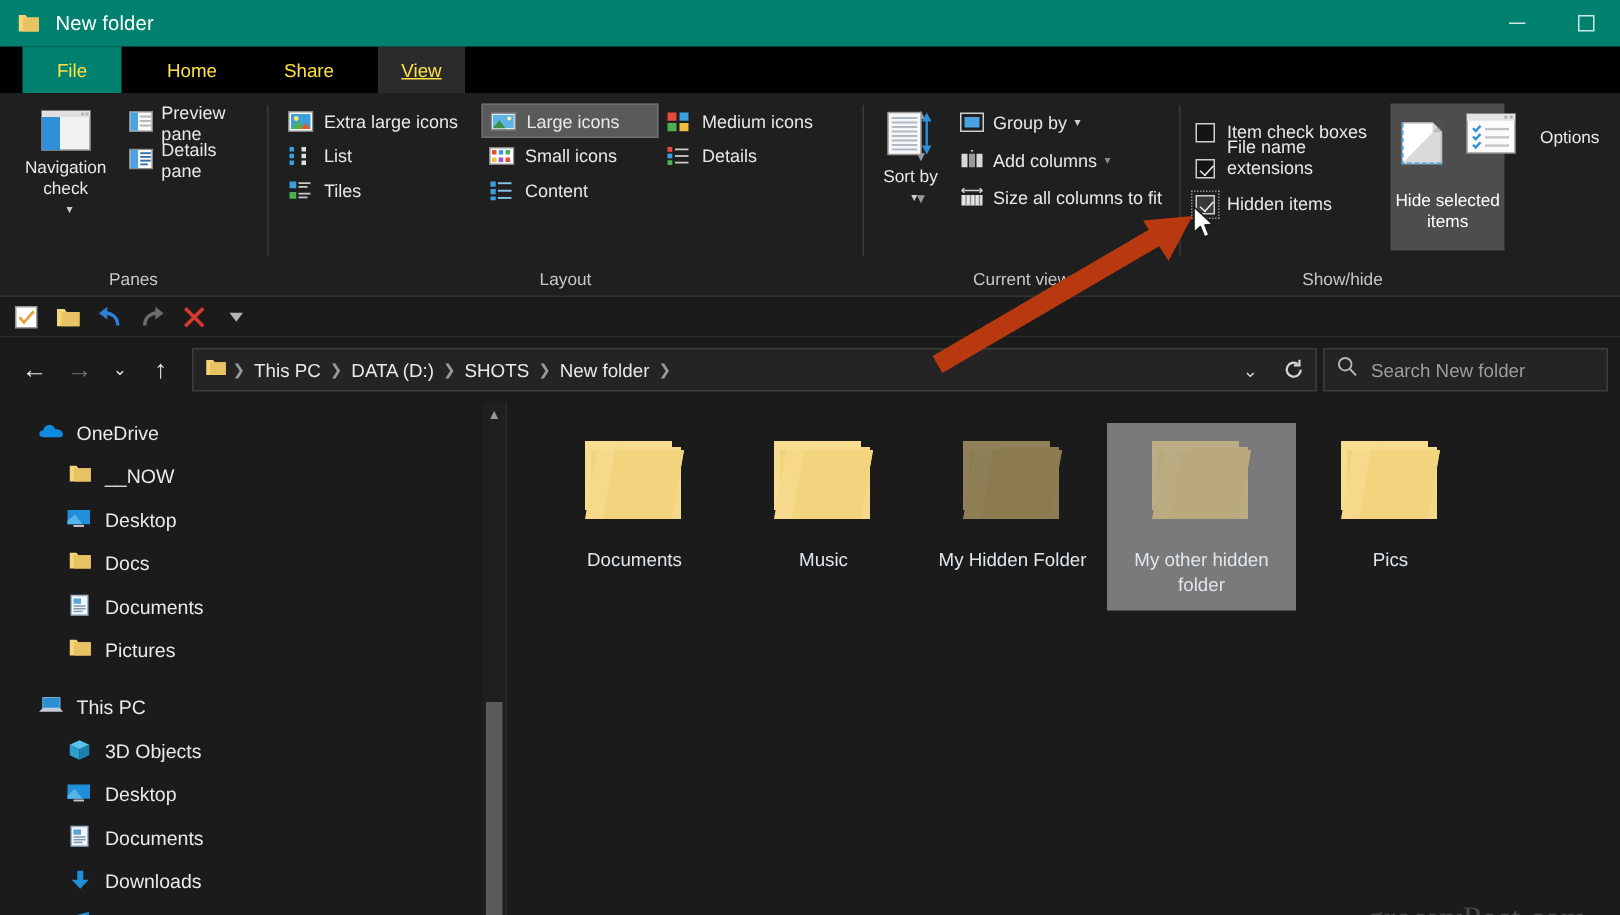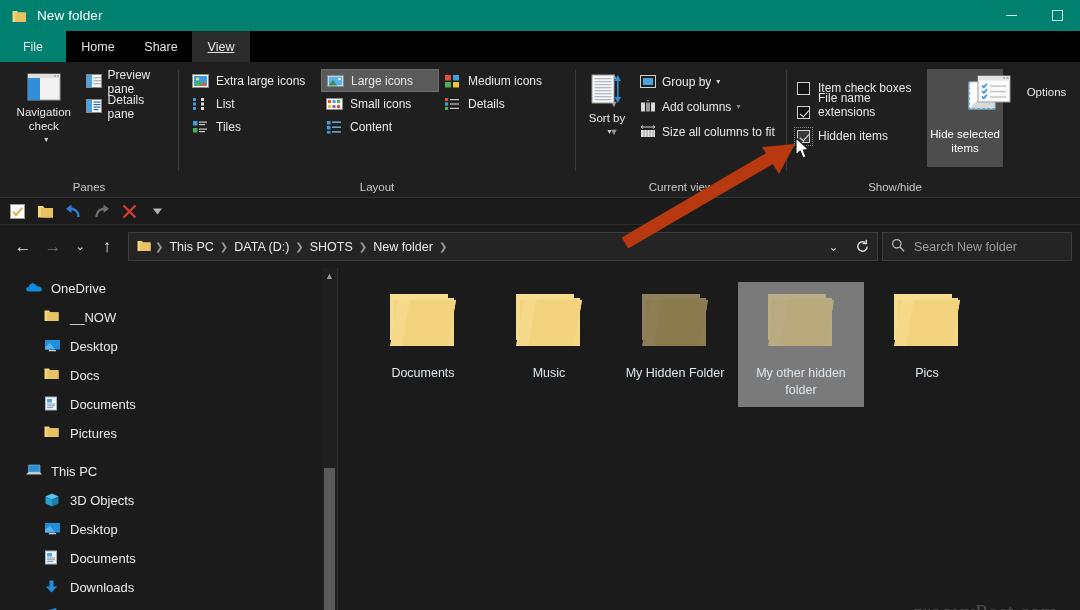--- a/index.html
+++ b/index.html
@@ -21,21 +21,21 @@
   }
   .title-folder-icon { margin-left: 12px; width: 15px; height: 13px; position: relative; }
   .title-text { margin-left: 10px; font-size: 13.5px; color: #ffffff; letter-spacing: .1px; }
   .wincontrols { position: absolute; right: 0; top: 0; height: 31px; display: flex; }
   .wc { width: 46px; height: 31px; display: flex; align-items: center; justify-content: center; }
   .wc .min { width: 11px; height: 1.5px; background: #cfe9e4; display: block; }
   .wc .max { width: 11px; height: 11px; border: 1.5px solid #cfe9e4; display: block; }
 
   
   .tabrow { height: 31px; background: #000000; display: flex; align-items: stretch; font-size: 12.5px; }
-  .tab { display: flex; align-items: center; justify-content: center; color: #e5e5e5; }
+  .tab { display: flex; align-items: center; justify-content: center; color: #fde047; margin-left: 15px; }
   .tab.file { background: #00806f; width: 66px; }
   .tab.home { width: 64px; }
   .tab.share { width: 62px; }
   .tab.view { width: 58px; background: #2b2b2b; text-decoration: underline; }
   .tabrow .filler { flex: 1; background: #000; }
 
   
   .ribbon {
     height: 136px; background: #1f1f1f;
     border-bottom: 1px solid #333;
@@ -80,21 +80,21 @@
   .cb { width: 13px; height: 13px; border: 1px solid #cfcfcf; background: #141414; margin-right: 8px;
        position: relative; flex: 0 0 13px; }
   .cb.checked::after {
     content: ""; position: absolute; left: 3.5px; top: 0.5px; width: 4px; height: 8px;
     border: solid #f0f0f0; border-width: 0 1.6px 1.6px 0; transform: rotate(42deg);
   }
   .cb.focus { outline: 1px dotted #8a8a8a; outline-offset: 2px; background: #3a3a3a; }
 
   .hidesel {
     width: 82px; height: 98px; background: #4d4d4d; display: flex; flex-direction: column;
-    align-items: flex-end; justify-content: flex-start; padding-top: 10px;
+    align-items: flex-start; justify-content: flex-start; padding-top: 10px;
     font-size: 11.5px; color: #ffffff; text-align: center; line-height: 14px; margin-left: 6px;
   }
   .g-options { width: 62px; }
   .g-options .group-body { justify-content: center; }
   .optbtn { display: flex; align-items: center; padding-top: 6px; font-size: 11.5px; gap: 16px; }
 
   
   .qat { height: 27px; background: #1b1b1b; display: flex; align-items: center; padding-left: 5px; gap: 3px;
          border-bottom: 1px solid #2b2b2b; }
   .qbtn { width: 25px; height: 23px; display: flex; align-items: center; justify-content: center; }
@@ -116,21 +116,21 @@
   .crumb-right div { width: 29px; display: flex; align-items: center; justify-content: center; color: #d5d5d5; }
   .searchbox {
     width: 190px; height: 29px; background: #242424; border: 1px solid #3d3d3d;
     display: flex; align-items: center; padding: 0 8px;
   }
   .searchbox .ph { font-size: 12.5px; color: #9d9d9d; margin-left: 9px; }
 
   
   .body { display: flex; height: 365px; background: #1b1b1b; }
   .navpane { width: 337px; position: relative; background: #1b1b1b; overflow: hidden; }
-  .navitem { display: flex; align-items: center; height: 29px; font-size: 13px; color: #eaeaea; }
+  .navitem { display: flex; align-items: center; height: 29px; font-size: 13px; color: #eaeaea; text-align: right; }
   .navitem .ic { width: 17px; height: 17px; margin-right: 9px; flex: 0 0 17px; position: relative; }
   .lvl0 { padding-left: 25px; }
   .lvl1 { padding-left: 44px; }
   .navscroll { position: absolute; right: 0; top: 0; width: 15px; height: 365px; background: #1f1f1f; }
   .navscroll .up { color: #9a9a9a; font-size: 9px; text-align: center; line-height: 16px; height: 16px; }
   .navthumb { position: absolute; left: 2px; width: 11px; background: #5a5a5a; }
   .vdiv { width: 1px; background: #2e2e2e; }
 
   .content { flex: 1; position: relative; background: #1b1b1b; }
   .grid { display: flex; padding: 14px 0 0 22px; gap: 0px; }

